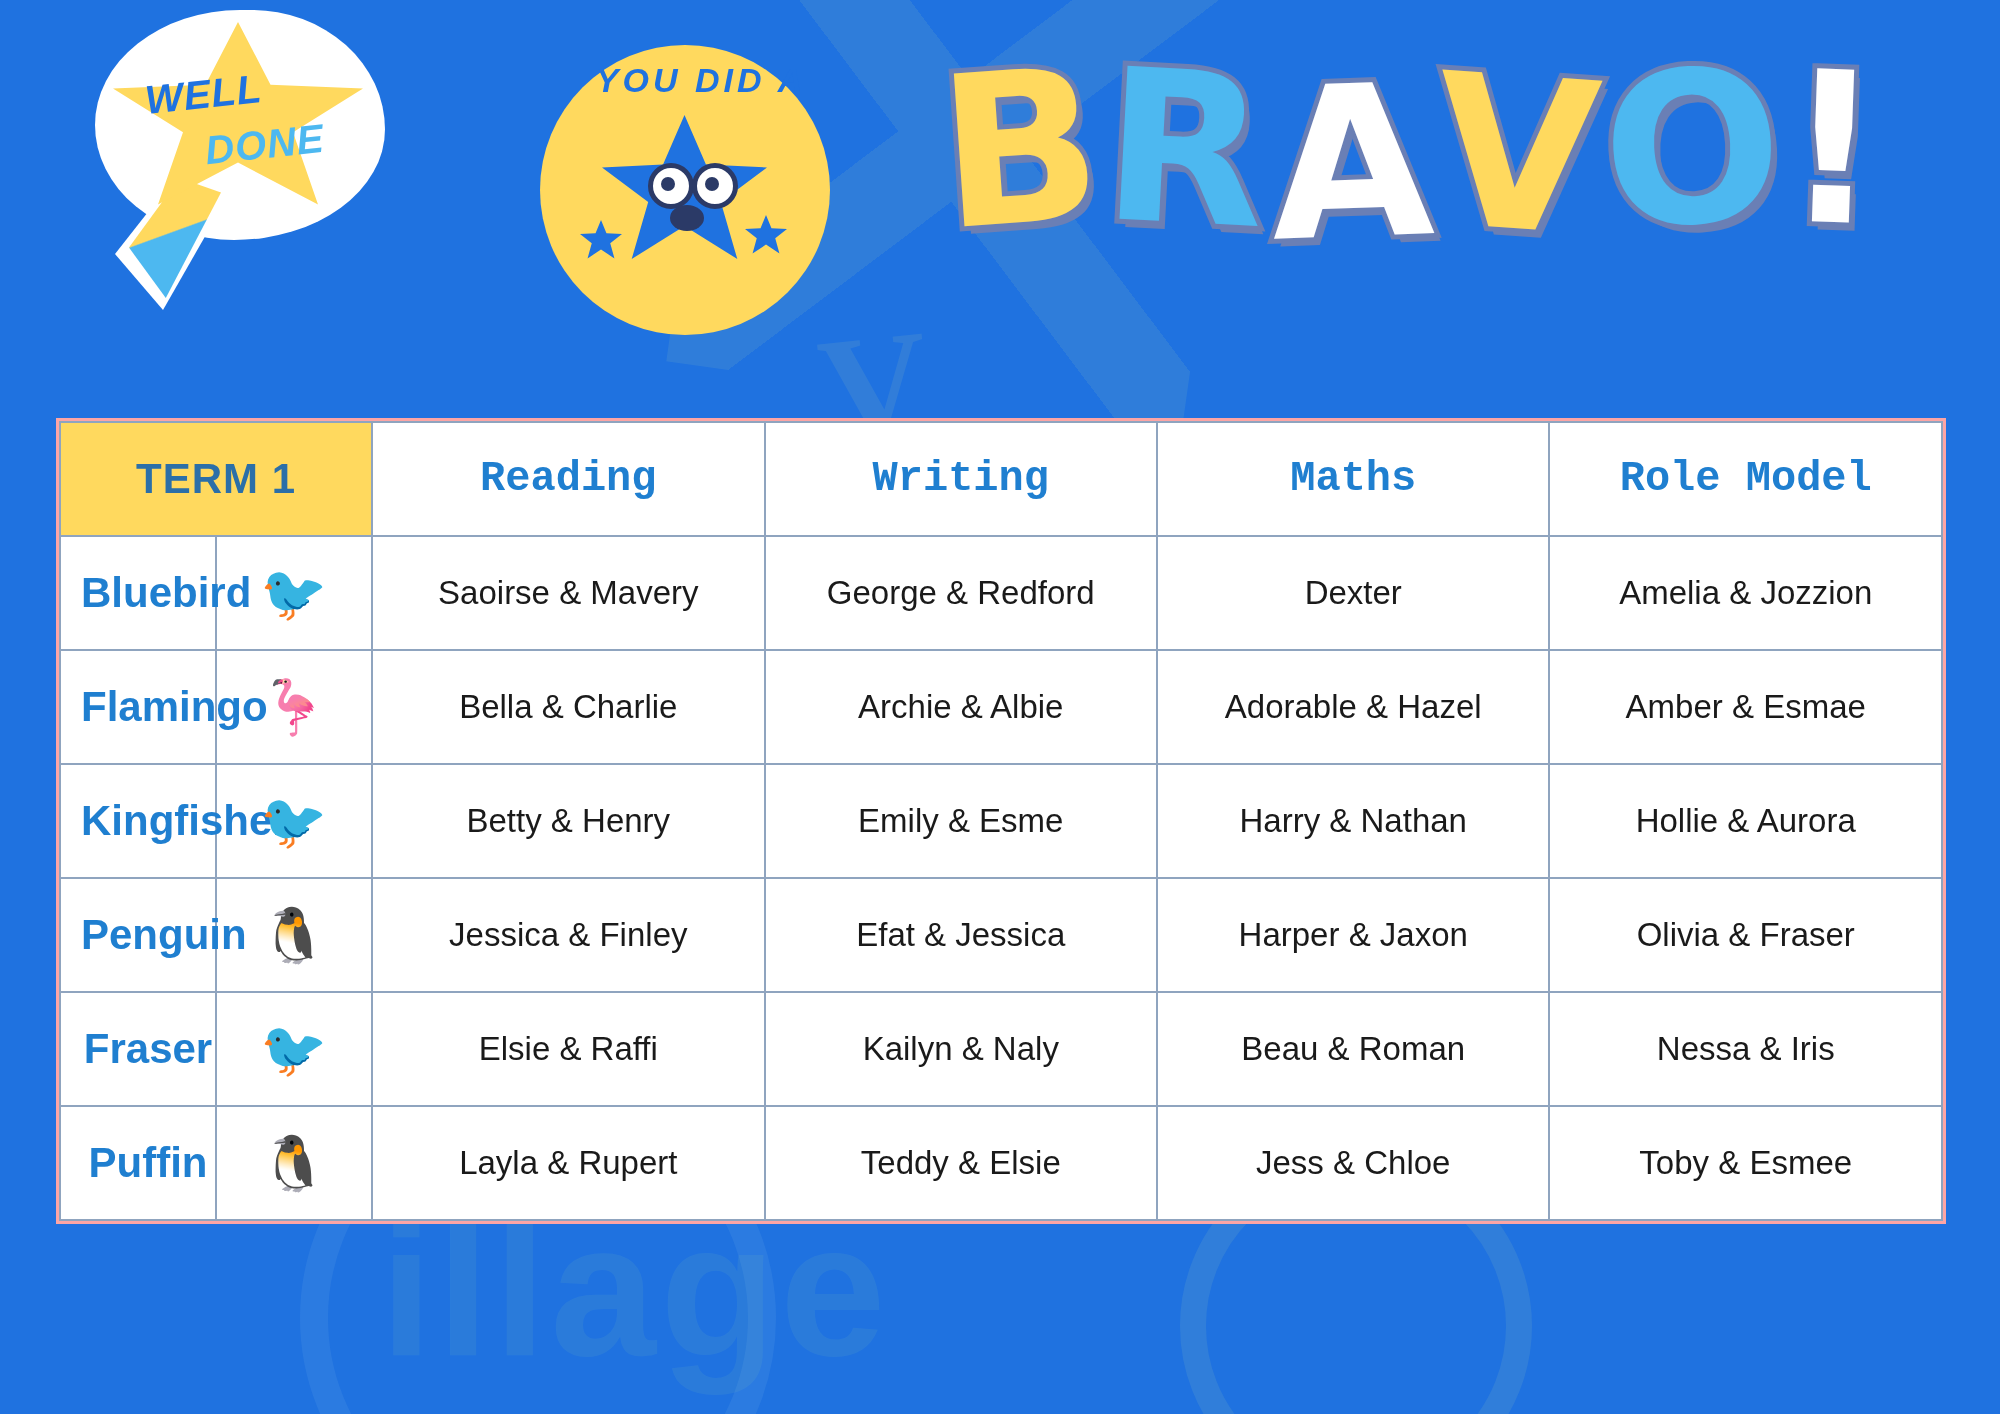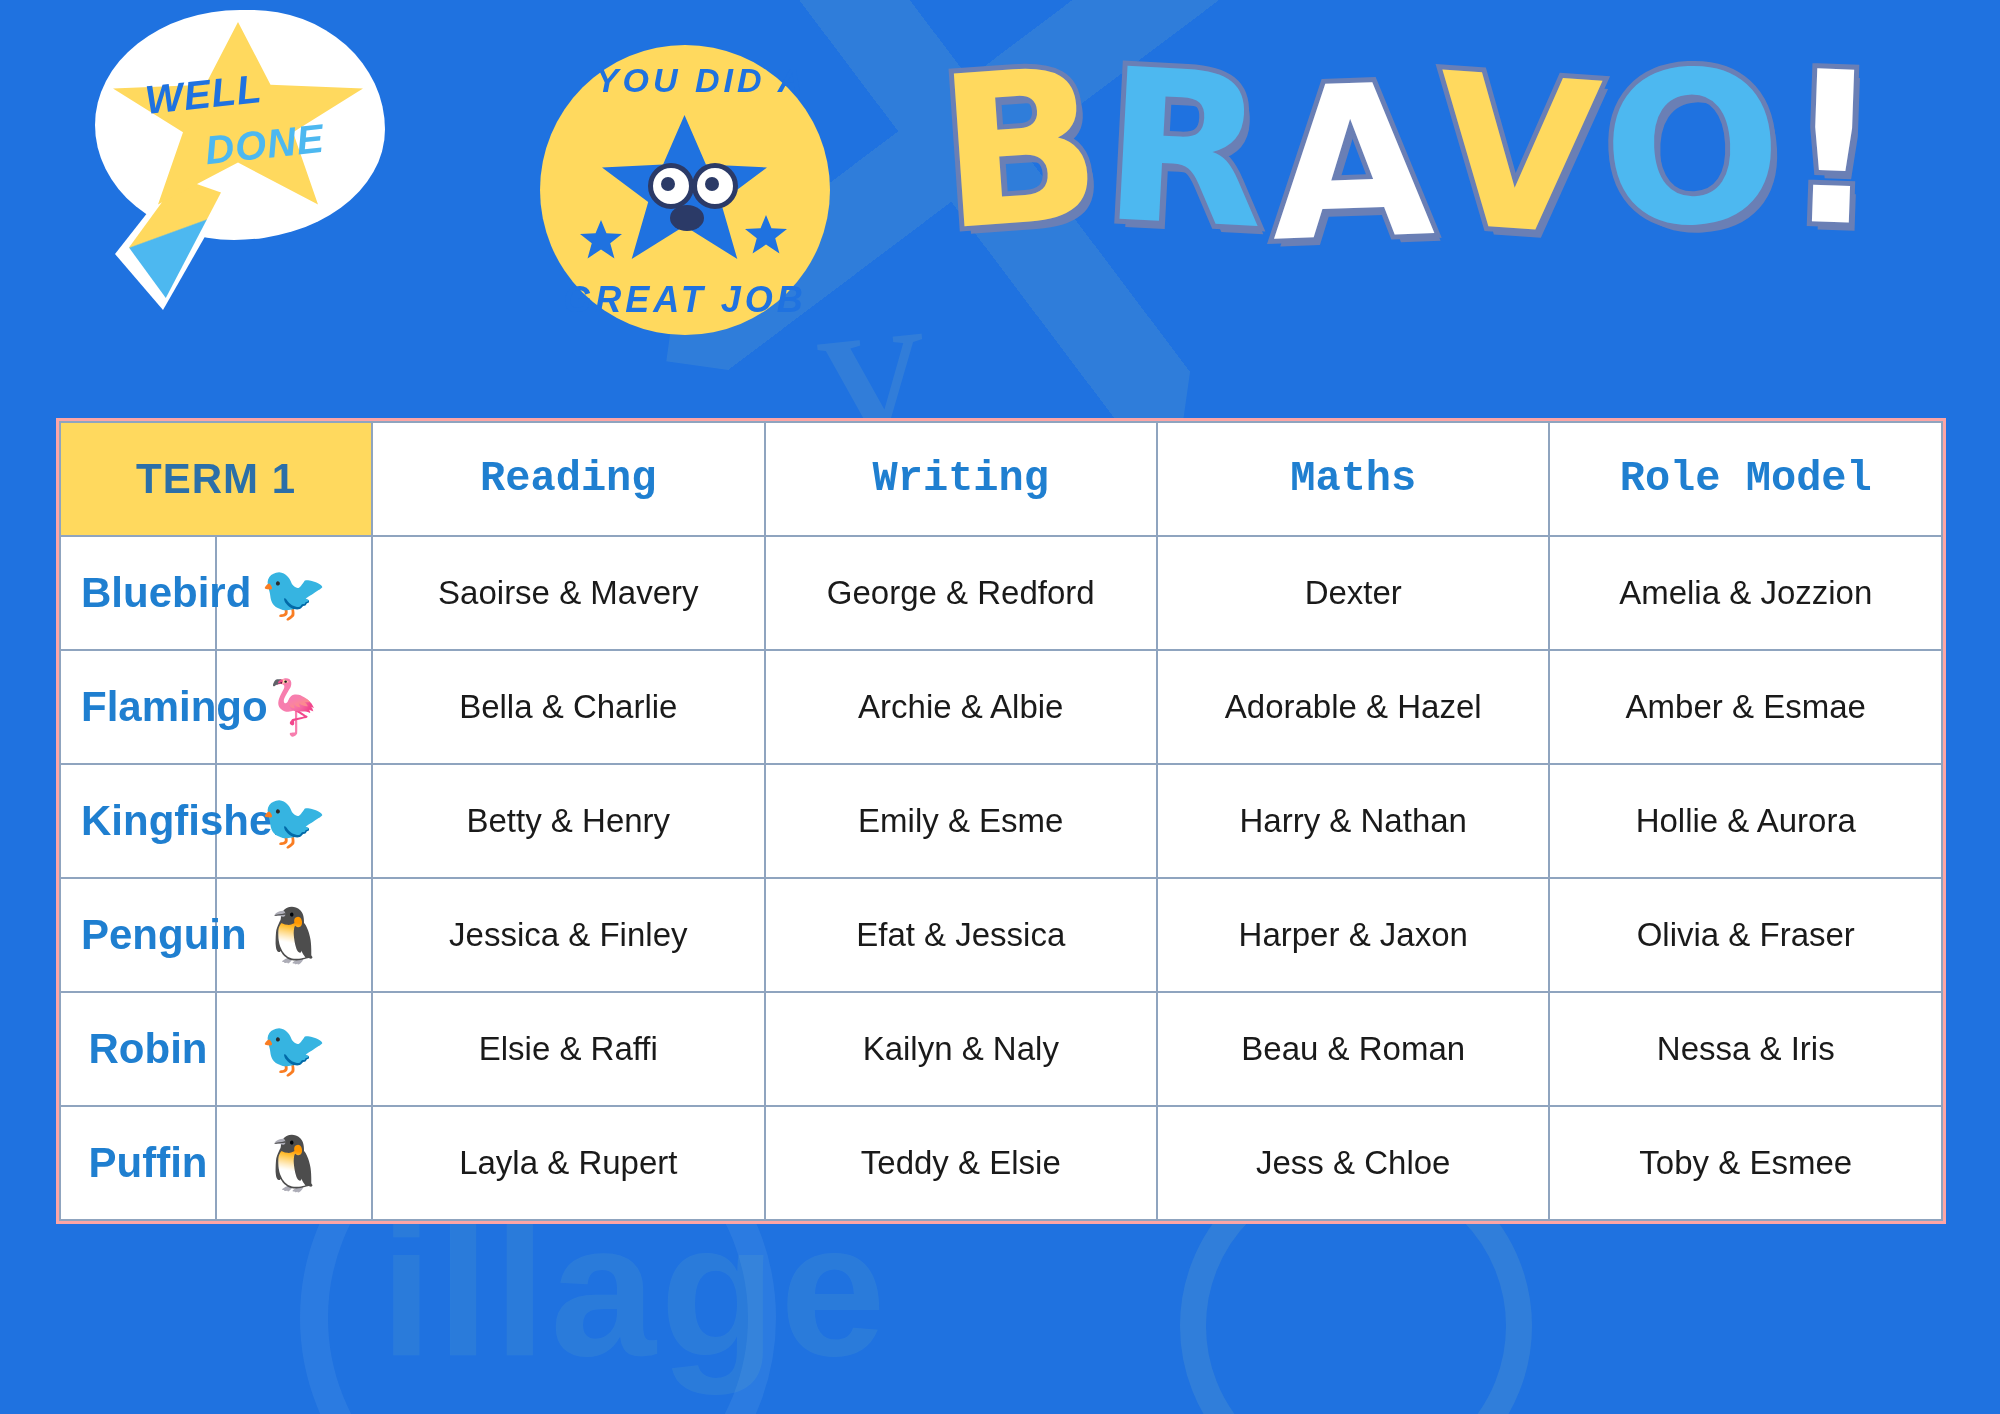--- a/index.html
+++ b/index.html
@@ -322,21 +322,20 @@
   </div>
 
   <div class="badge-great-job">
     <div class="gj-top-text">YOU DID A</div>
     <div class="gj-star"></div>
     <div class="gj-ministar a"></div>
     <div class="gj-ministar b"></div>
     <div class="gj-eye l"></div>
     <div class="gj-eye r"></div>
     <div class="gj-mouth"></div>
-    <div class="gj-bottom-text">GREAT JOB</div>
   </div>
 
   <div class="bravo">
     <span class="c0">B</span>
     <span class="c1">R</span>
     <span class="c2">A</span>
     <span class="c3">V</span>
     <span class="c4">O</span>
     <span class="c5">!</span>
   </div>
@@ -381,21 +380,21 @@
       </tr>
       <tr>
         <td class="group-name col-group">Penguin</td>
         <td class="bird-cell col-bird">🐧</td>
         <td>Jessica &amp; Finley</td>
         <td>Efat &amp; Jessica</td>
         <td>Harper &amp; Jaxon</td>
         <td>Olivia &amp; Fraser</td>
       </tr>
       <tr>
-        <td class="group-name col-group">Robin</td>
+        <td class="group-name col-group">Fraser</td>
         <td class="bird-cell col-bird">🐦</td>
         <td>Elsie &amp; Raffi</td>
         <td>Kailyn &amp; Naly</td>
         <td>Beau &amp; Roman</td>
         <td>Nessa &amp; Iris</td>
       </tr>
       <tr>
         <td class="group-name col-group">Puffin</td>
         <td class="bird-cell col-bird">🐧</td>
         <td>Layla &amp; Rupert</td>

